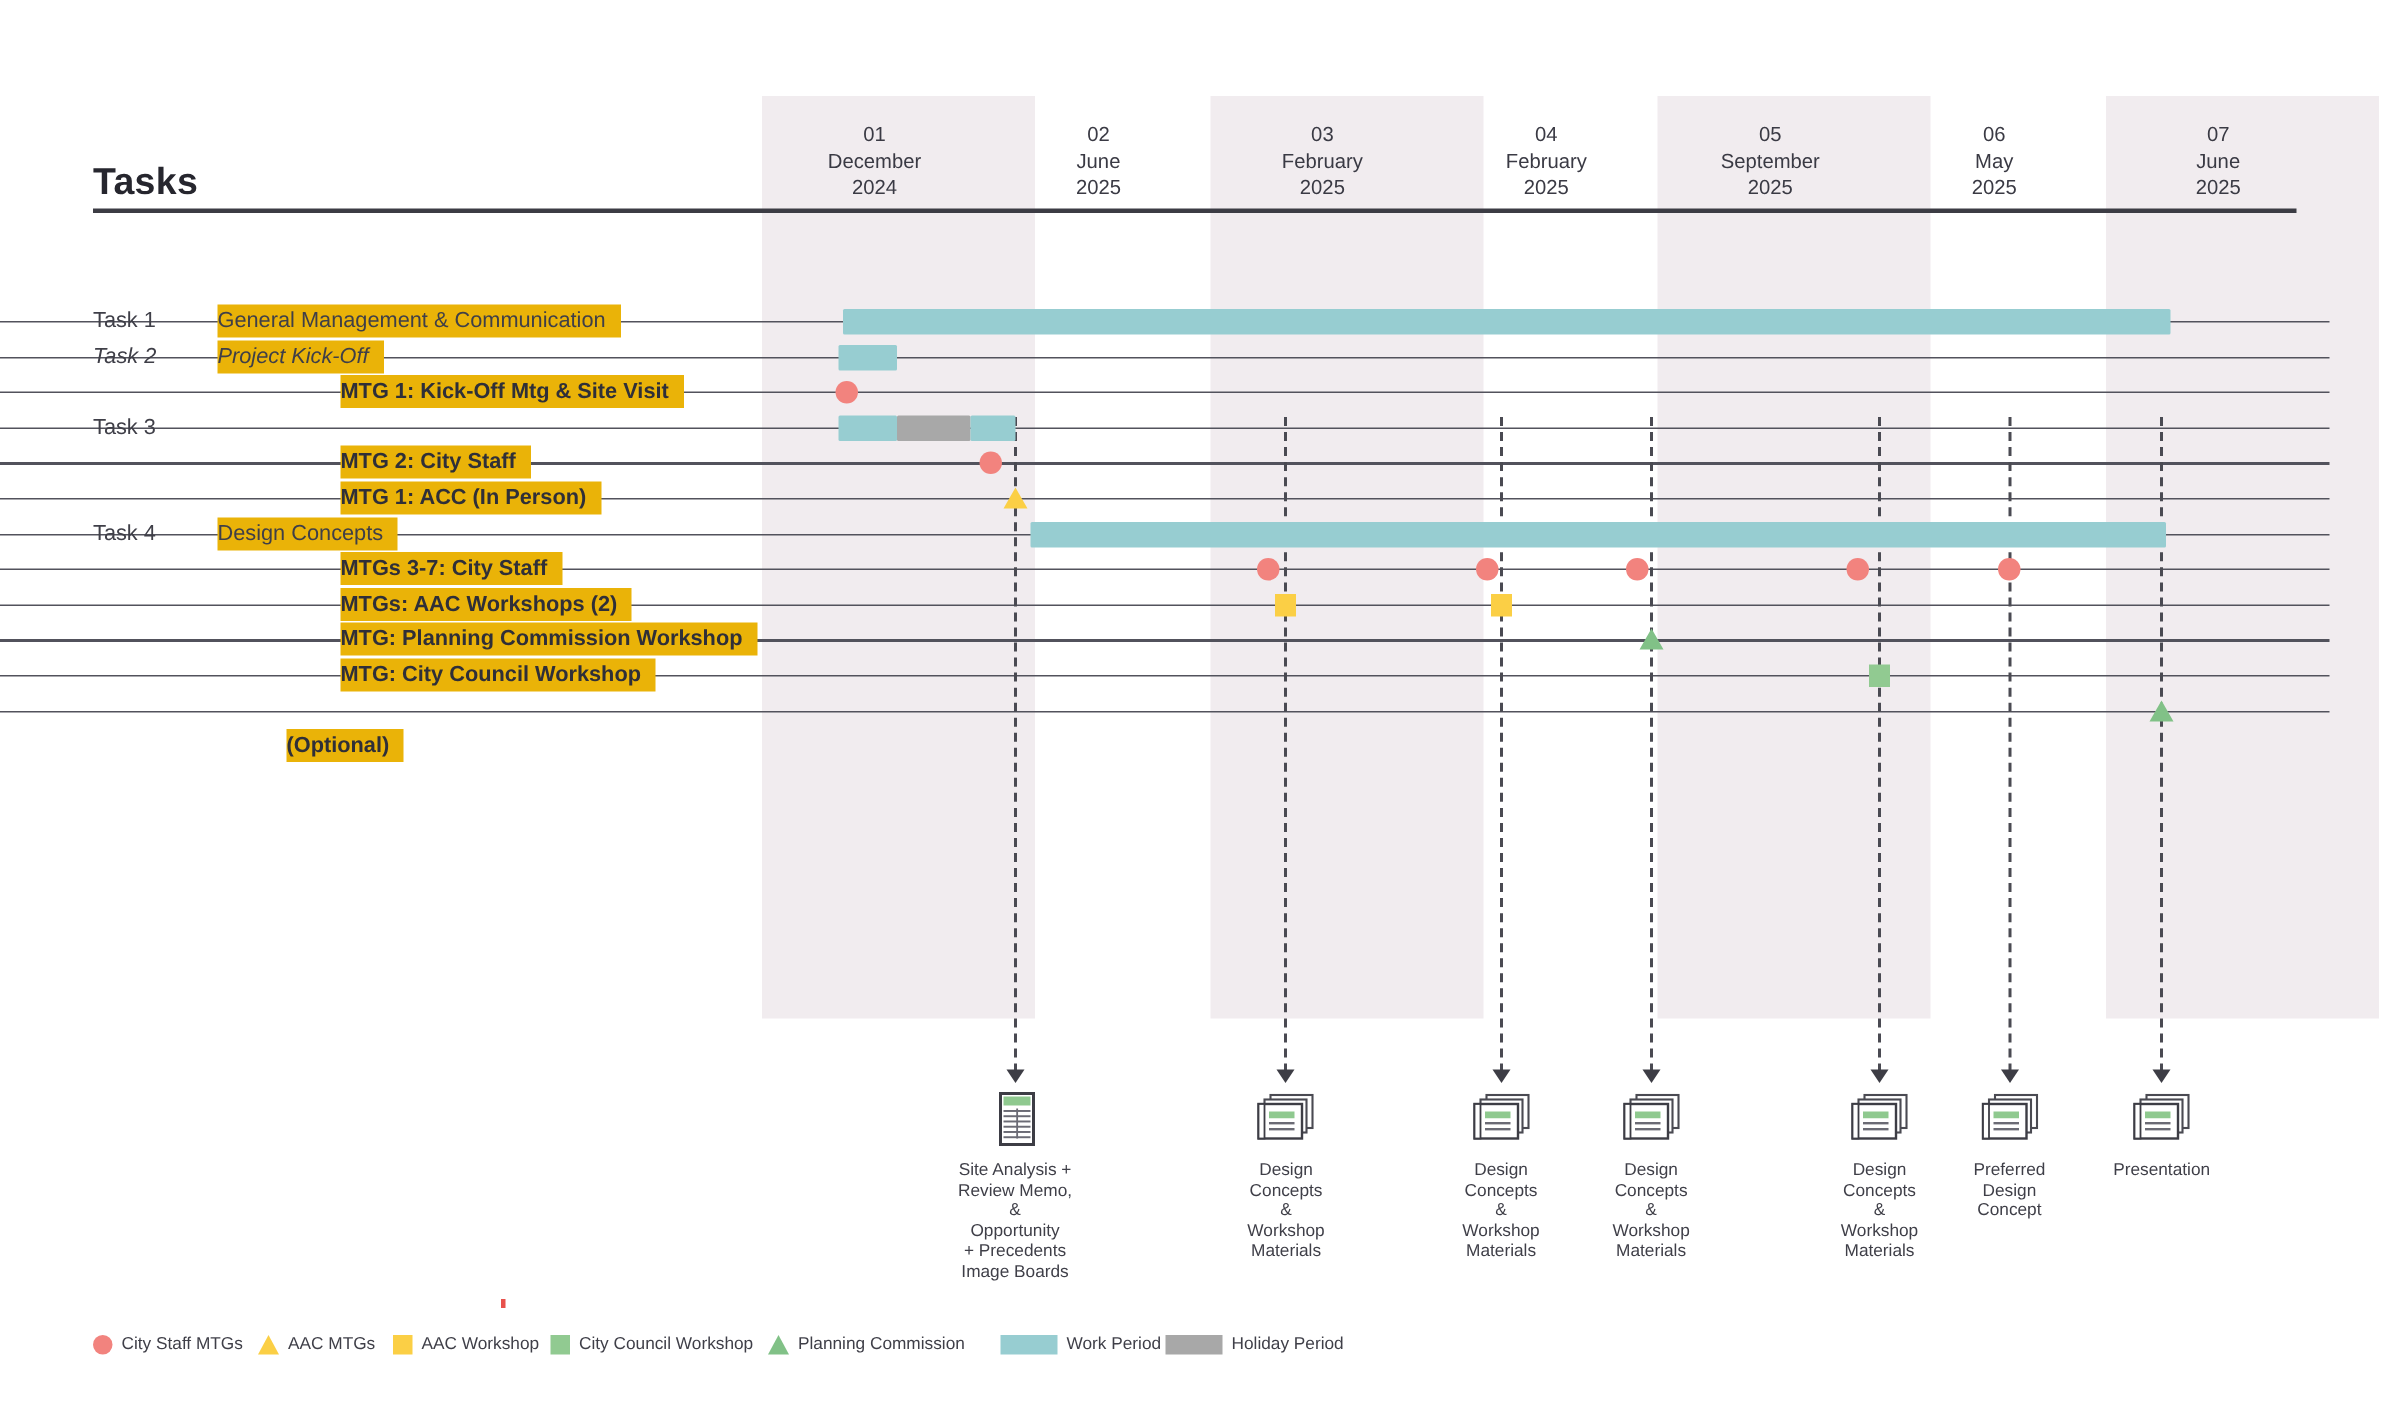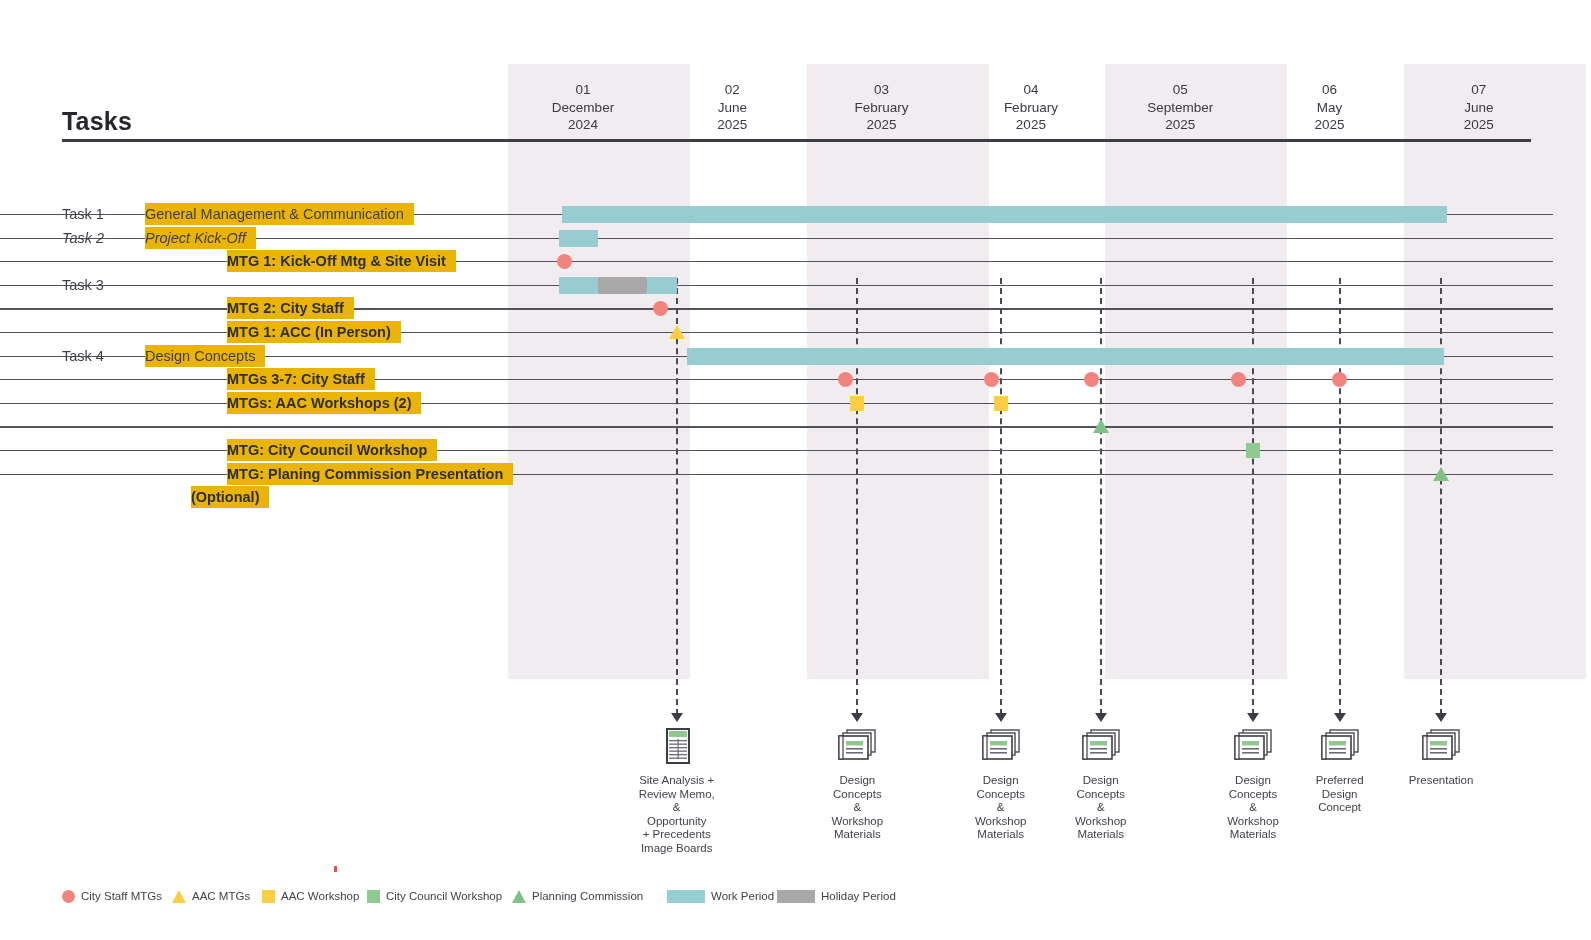--- a/index.html
+++ b/index.html
@@ -230,30 +230,30 @@
         <div class="mk dot" style="left: 1332.1px;"></div>
       </div>
       <div class="row" style="top: 391.8px;">
         <div class="row-line" style="right: 38px;"></div>
         <div class="taskname sub">MTGs: AAC Workshops (2)</div>
         <div class="mk sq" style="left: 850.362px;"></div>
         <div class="mk sq" style="left: 993.69px;"></div>
       </div>
       <div class="row" style="top: 415.4px;">
         <div class="row-line" style="right: 38px;"></div>
+        <div class="taskname sub">MTG: Planning Commission Workshop</div>
         <div class="mk tri green" style="left: 1092.72px;"></div>
       </div>
       <div class="row" style="top: 439px;">
         <div class="row-line" style="right: 38px;"></div>
         <div class="taskname sub">MTG: City Council Workshop</div>
         <div class="mk sq green" style="left: 1246.01px;"></div>
       </div>
       <div class="row" style="top: 462.6px;">
         <div class="row-line" style="right: 38px;"></div>
-        <div class="taskname sub">MTG: Planing Commission Presentation</div>
         <div class="mk tri green" style="left: 1433.12px;"></div>
       </div>
       <div class="row" style="top: 486.2px;">
         <div class="taskname cont">(Optional)</div>
       </div>
     </div>
 
   <div id="deliv-layer">
       <div class="vline" style="left: 675.709px; top: 278px; height: 437px;"></div>
       <div class="arrowhead" style="left: 670.709px; top: 713px;"></div>

